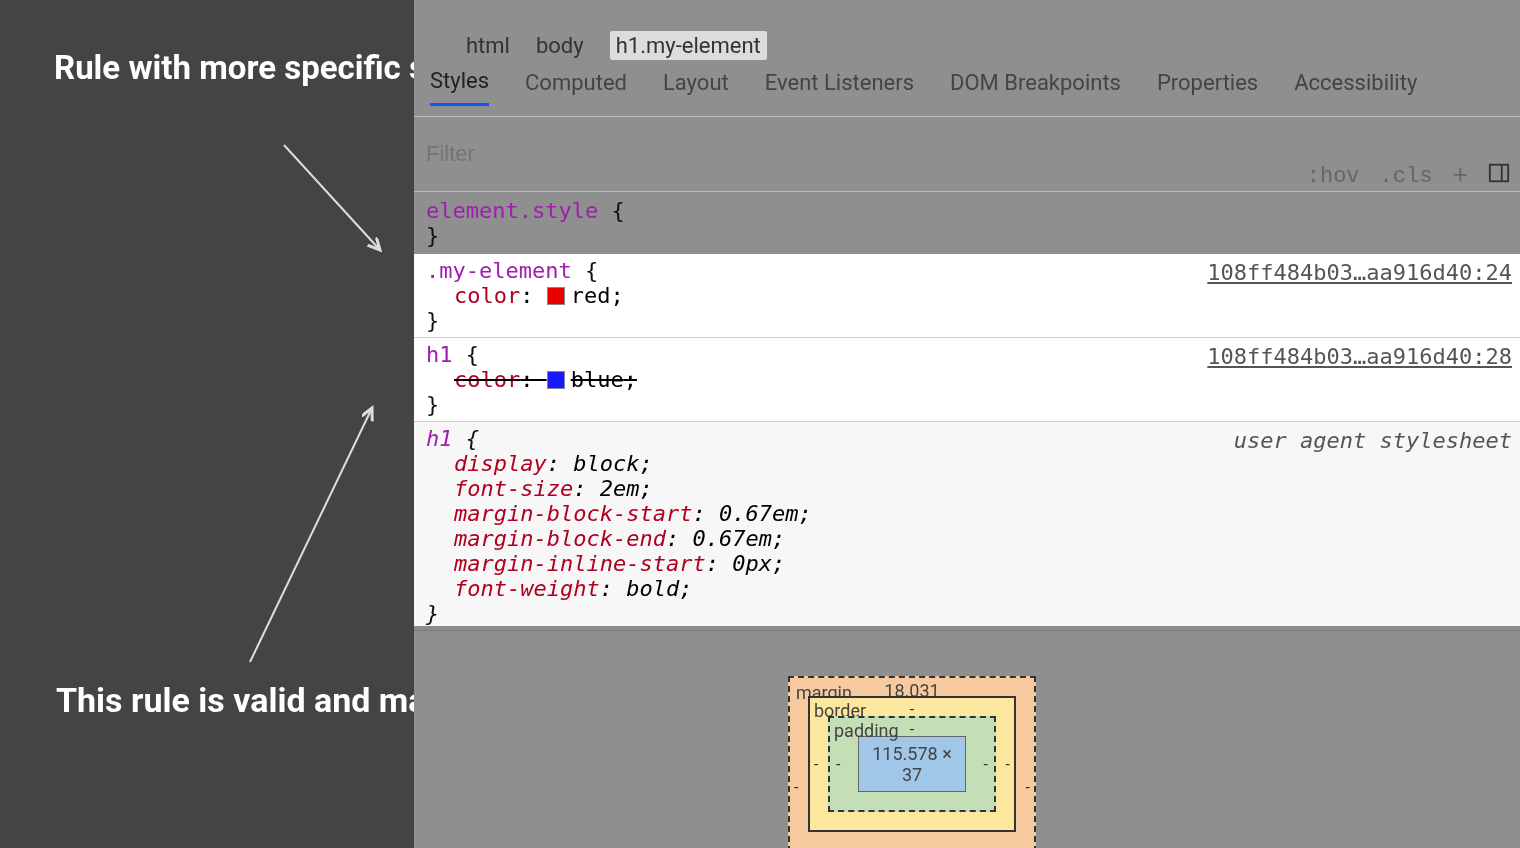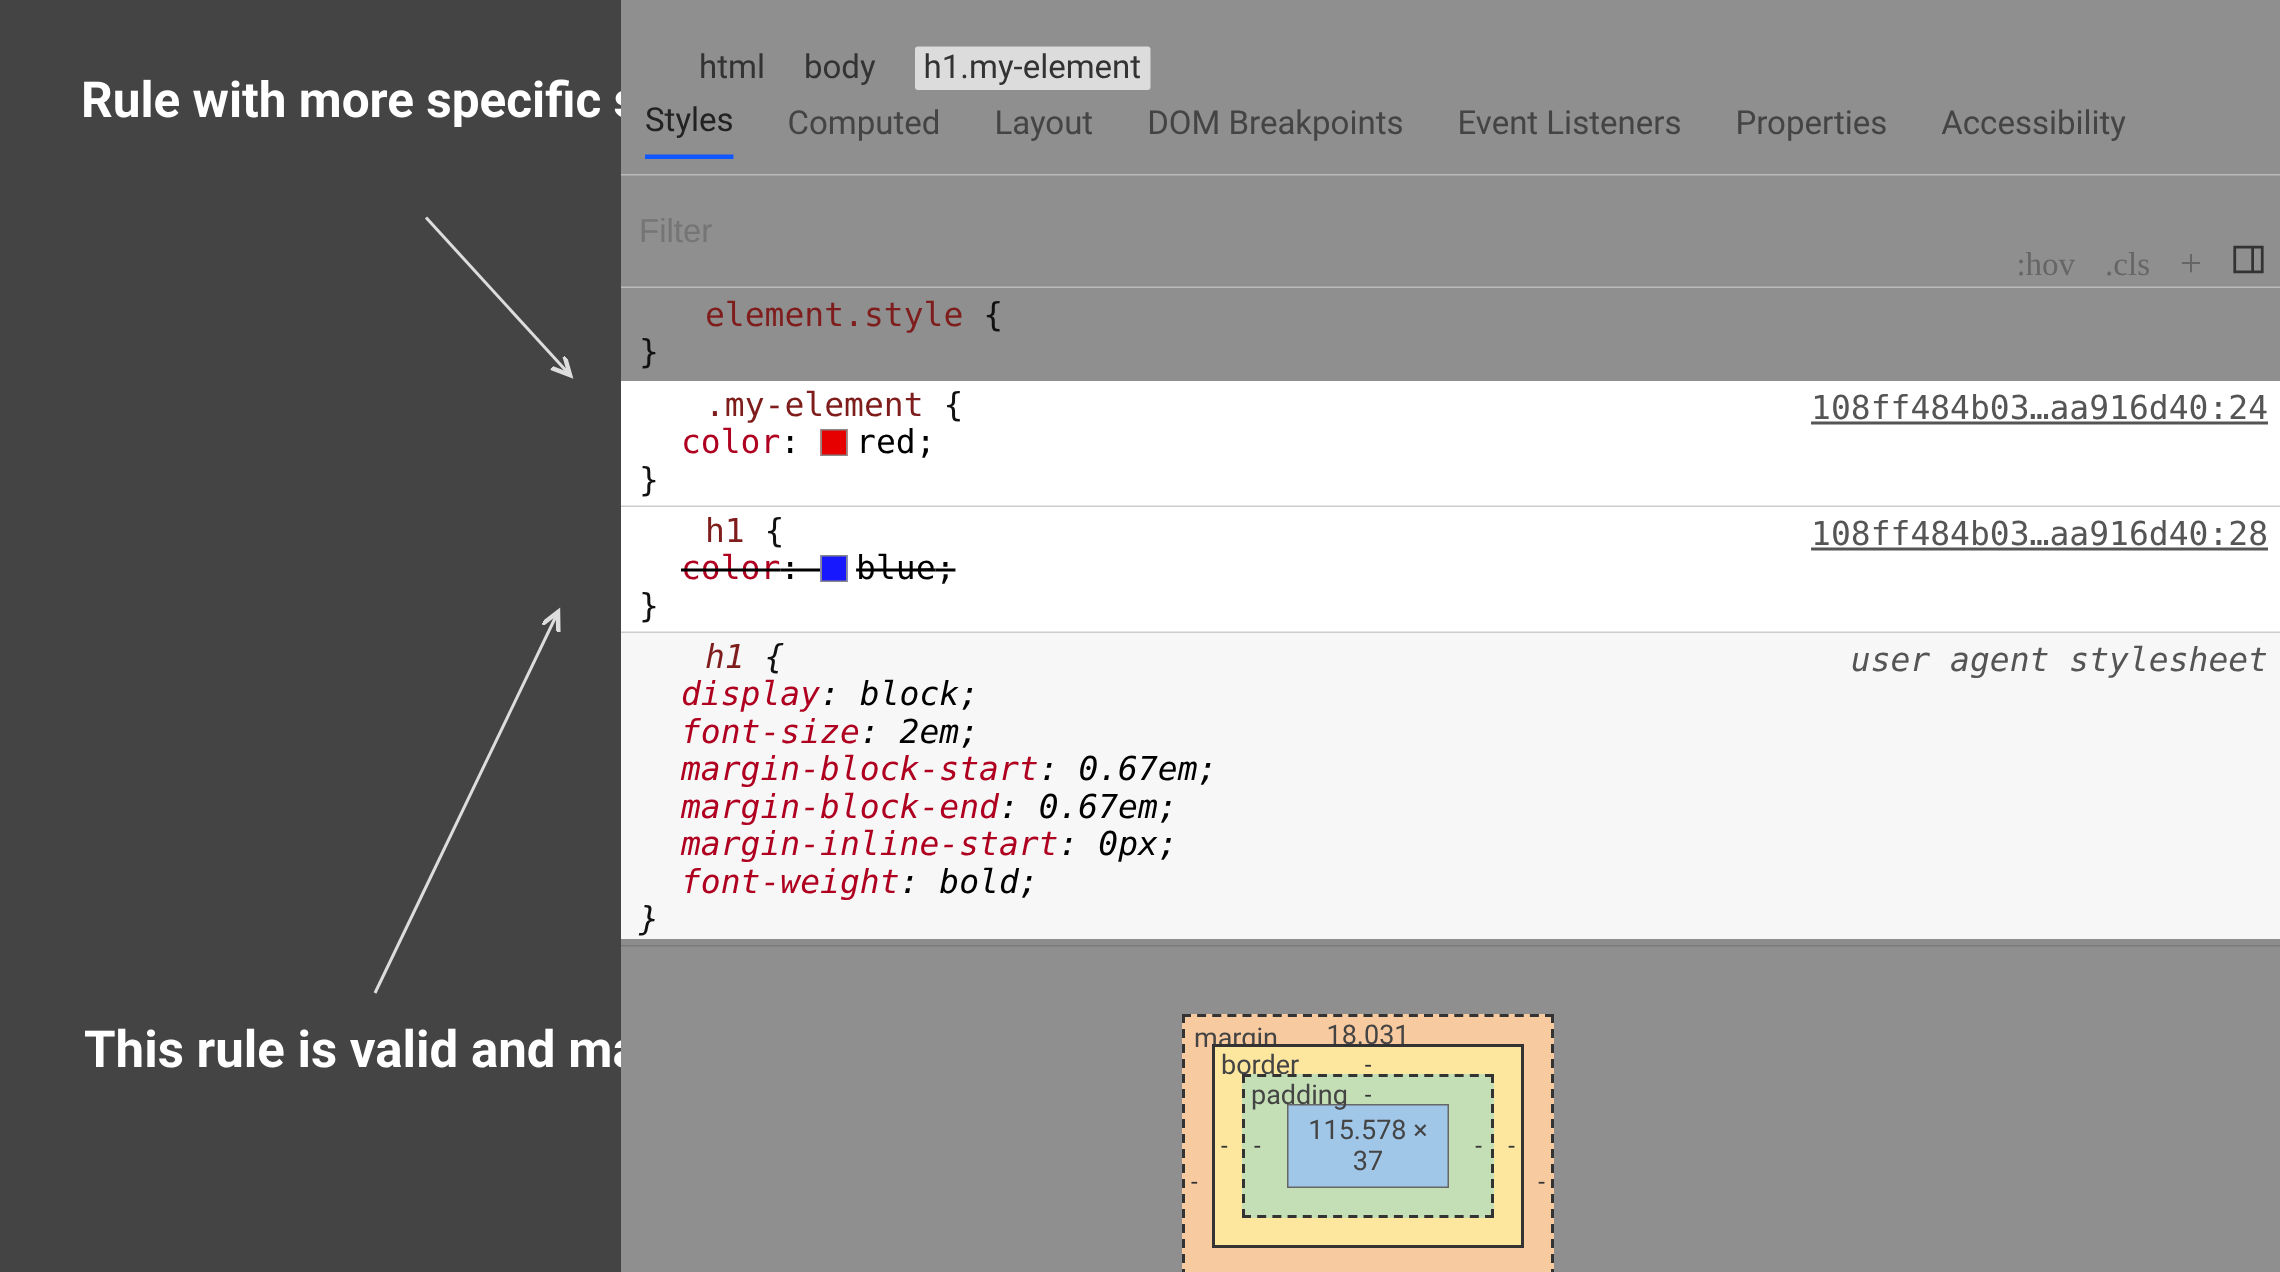--- a/index.html
+++ b/index.html
@@ -60,30 +60,30 @@
   .tab.active { border-bottom:3px solid #1157ff; color:#222; }
 
   .filterbar {
     display:flex;
     align-items:center;
     font-size:22px;
     color:#666;
     border-bottom:1px solid #bbb;
   }
   .filterbar .filter { flex:1; padding:10px 12px; }
-  .filterbar .btn { padding:0 10px; cursor:pointer; font-family:Liberation Serif, serif;margin-top:44px; }
+  .filterbar .btn { padding:0 10px; cursor:pointer; font-family:Liberation Mono, monospace;margin-top:44px; }
   .filterbar .plus { font-size:26px; }
   .filterbar .panelicon svg { width:22px; height:22px; }
 
   .rules { font-family:"SF Mono",Menlo,Consolas,monospace; font-size:22px; }
   .rule { position:relative; padding:4px 12px; border-bottom:1px solid #ccc; }
   .rule.bright { background:#fff; }
   .rule.ua { font-style:italic; background:#f7f7f7; }
   .source { position:absolute; right:8px; top:6px; text-decoration:underline; color:#555; font-size:22px; }
-  .selector { color:#7f1d1d;margin-left:44px; }
+  .selector { color:#a21caf; }
   .brace { color:#111; }
   .prop { color:#b00020; }
   .decl-line { padding-left:28px; }
   .swatch { display:inline-block; width:18px; height:18px; border:1px solid #888; margin-right:6px; vertical-align:-2px; }
   .swatch.red { background:#e60000; }
   .swatch.blue { background:#1818ff; }
   .strike { text-decoration:line-through; }
   .elemstyle { padding:6px 12px; }
   .ua-note { position:absolute; right:8px; top:6px; font-style:italic; color:#555; }
 
@@ -148,22 +148,22 @@
     <div class="breadcrumbs">
       <span class="bc-item">html</span>
       <span class="bc-item">body</span>
       <span class="bc-item bc-sel">h1.my-element</span>
     </div>
 
     <div class="tabs">
       <span class="tab active">Styles</span>
       <span class="tab">Computed</span>
       <span class="tab">Layout</span>
+      <span class="tab">Event Listeners</span>
       <span class="tab">DOM Breakpoints</span>
-      <span class="tab">Event Listeners</span>
       <span class="tab">Properties</span>
       <span class="tab">Accessibility</span>
     </div>
 
     <div class="filterbar">
       <input class="filter" style="background: transparent; border: none; font-size: 22px; color: rgb(102, 102, 102);" placeholder="Filter">
       <span class="btn">:hov</span>
       <span class="btn">.cls</span>
       <span class="btn plus">+</span>
       <span class="btn panelicon">

